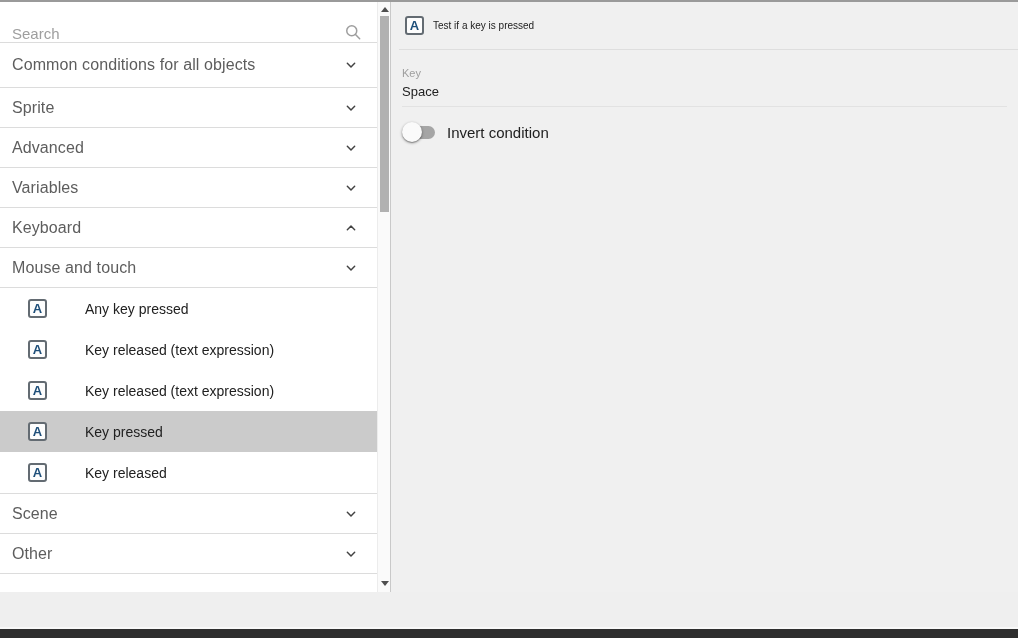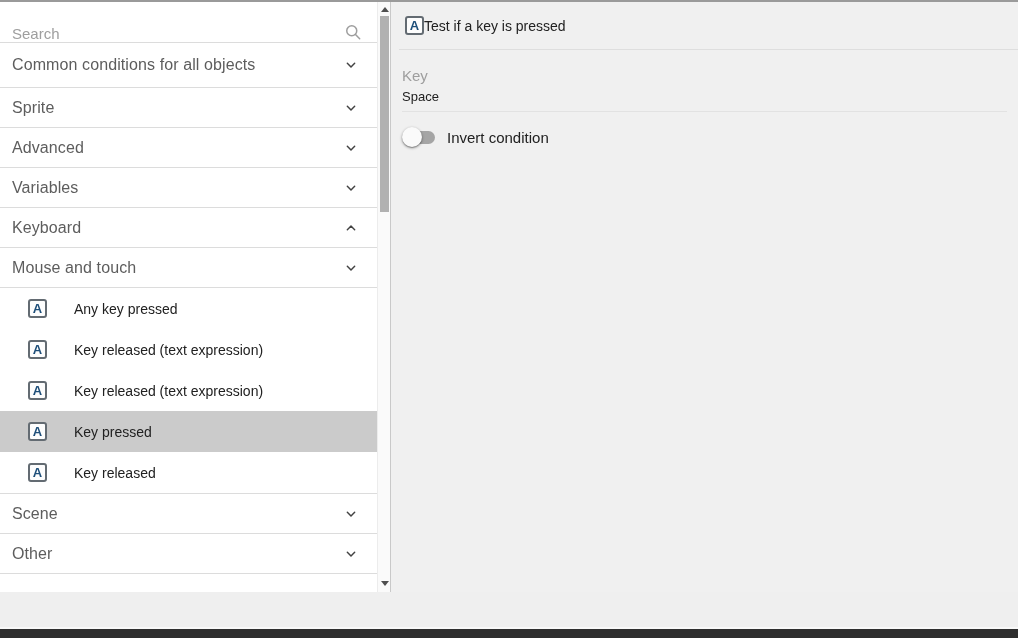--- a/index.html
+++ b/index.html
@@ -16,44 +16,44 @@
   .search-icon { width:20px; height:20px; flex:0 0 auto; }
 
   .cat-row { height:40px; border-bottom:1px solid #dcdcdc; display:flex; align-items:center; padding:0 18px 0 12px; cursor:pointer; background:#fff; }
   .cat-row.first { height:45px; }
   .cat-label { flex:1; font-size:16px; color:#5d5d5d; letter-spacing:.1px; }
   .chevron { width:16px; height:16px; display:flex; align-items:center; justify-content:center; }
   .chevron.up svg { transform:rotate(180deg); }
 
   .item-row { height:41px; display:flex; align-items:center; padding-left:28px; cursor:pointer; background:#fff; }
   .item-row.selected { background:#cbcbcb; }
-  .item-label { font-size:14px; color:#212121; margin-left:27px; }
+  .item-label { font-size:14px; color:#212121; margin-left:38px; }
   .items-wrap { border-bottom:1px solid #dcdcdc; }
 
   .keycap { width:19px; height:19px; border:2px solid #636b72; border-radius:3px; background:#fdfdfd;
             display:inline-flex; align-items:center; justify-content:center;
             font-weight:bold; font-size:13px; color:#1d4e79; flex:0 0 auto; }
 
   
   .vscroll { width:13px; background:#fafafa; border-left:1px solid #ececec; position:relative; }
   .vscroll .up-btn { position:absolute; top:0; left:0; width:13px; height:14px; display:flex; align-items:center; justify-content:center; }
   .vscroll .up-arrow { width:0; height:0; border-left:4px solid transparent; border-right:4px solid transparent; border-bottom:5px solid #4f4f4f; }
   .vscroll .thumb { position:absolute; top:14px; left:2px; width:9px; height:196px; background:#b1b1b1; }
   .vscroll .down-btn { position:absolute; bottom:2px; left:0; width:13px; height:14px; display:flex; align-items:center; justify-content:center; }
   .vscroll .down-arrow { width:0; height:0; border-left:4px solid transparent; border-right:4px solid transparent; border-top:5px solid #4f4f4f; }
 
   .vdivider { width:1px; background:#c9c9c9; }
 
   
   .right { flex:1; background:#f0f0f0; display:flex; flex-direction:column; }
   .detail-header { height:47px; display:flex; align-items:center; padding-left:14px; }
-  .detail-title { font-size:14px; color:#212121; }
+  .detail-title { font-size:10px; color:#212121; margin-left:9px; }
   .detail-divider { height:1px; background:#dedede; margin-left:8px; }
   .field { padding:17px 11px 0 11px; }
-  .field-label { font-size:15px; color:#9e9e9e; }
+  .field-label { font-size:11px; color:#9e9e9e; }
   .field-value { font-size:13px; color:#212121; margin-top:5px; padding-bottom:7px; }
   .field-underline { height:1px; background:#e2e2e2; }
   .toggle-row { display:flex; align-items:center; margin:13px 0 0 11px; height:24px; }
   .switch { position:relative; width:34px; height:20px; cursor:pointer; flex:0 0 auto; }
   .switch .track { position:absolute; left:2px; top:4px; width:31px; height:13px; border-radius:7px; background:#a5a5a5; }
   .switch .knob { position:absolute; left:0px; top:0px; width:20px; height:20px; border-radius:50%; background:#fafafa;
                   box-shadow:0 1px 3px rgba(0,0,0,.4), 0 1px 1px rgba(0,0,0,.24); }
   .toggle-label { font-size:15px; color:#212121; margin-left:11px; }
 
   

